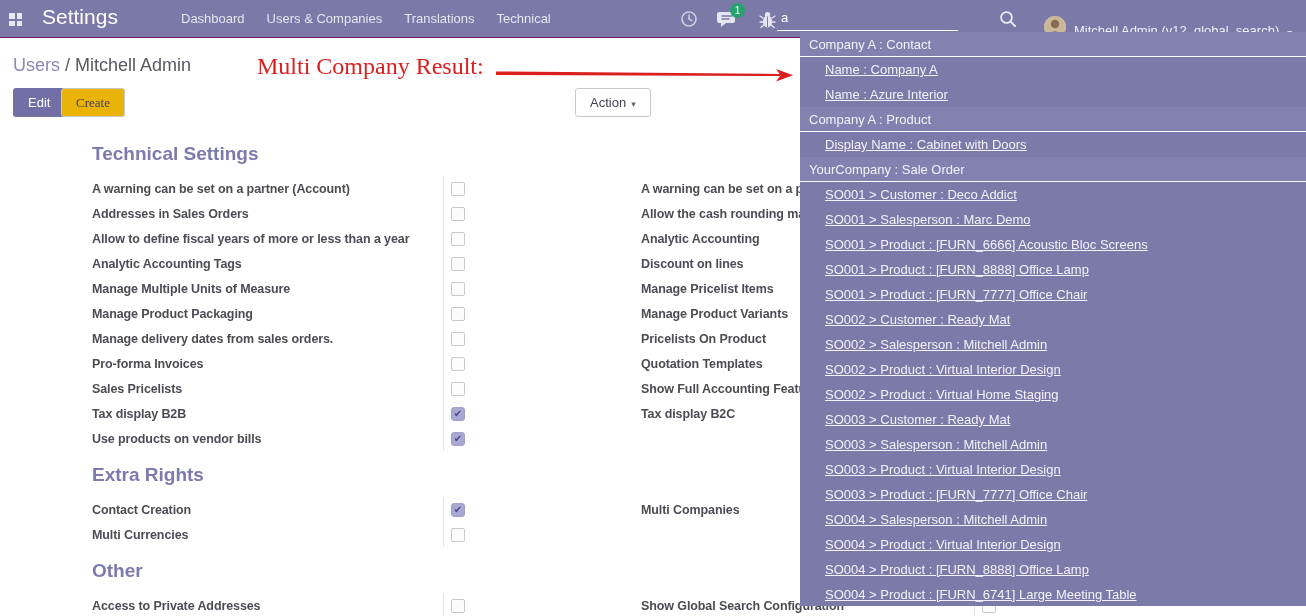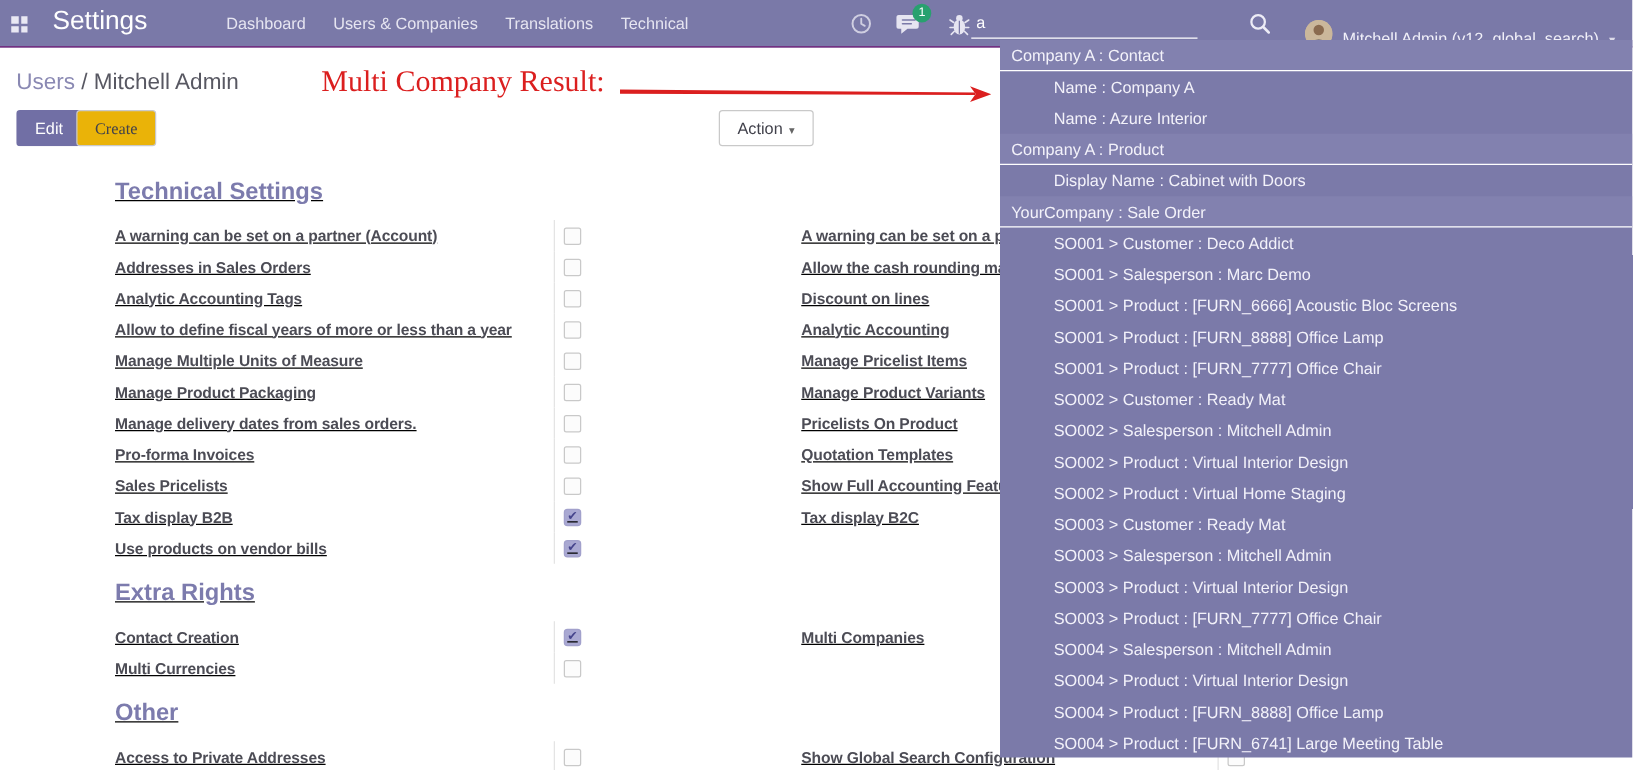--- a/index.html
+++ b/index.html
@@ -47,38 +47,38 @@
   .btn-action .caret { font-size:9px; color:#666; margin-left:5px; }
 
   
   .annotation-text { position:absolute; left:257px; top:53px;
     font-family:"Liberation Serif", serif; font-size:24px;
     color: var(--annotation_red, #db1f1f); white-space:nowrap; z-index:5; }
   .annotation-arrow { position:absolute; left:488px; top:58px; z-index:5; }
 
   
   .settings-form { position:absolute; left:92px; top:142px; width:920px; }
-  .section { margin:0;text-decoration:underline; }
+  .section { margin:0; }
   .section + .section { margin-top:12px; }
   .section-title { font-size:19px; font-weight:bold; color: var(--accent, #7c7bad);
     line-height:24px; margin-bottom:10px; }
   .srow { display:grid; grid-template-columns:351px 24px 174px 333px 24px; height:25px; align-items:center; }
   .slabel { font-size:12.5px; font-weight:bold; color:#4c4c55; white-space:nowrap; overflow:visible; letter-spacing:-0.1px; }
   .scb { border-left:1px solid #e4e4e4; height:25px; display:flex; align-items:center; padding-left:7px; }
   .cb { width:14px; height:14px; background:#fcfcfc; border:1px solid #c9c9c9; border-radius:2px;
     font-size:10px; line-height:12px; text-align:center; color:transparent; cursor:pointer; }
   .cb.checked { background: var(--checkbox_checked_bg, #a9a8d2); border-color:#a2a1cc;
     color:#45448c; border-radius:3px; }
 
   
   .gs-dropdown { position:absolute; left:800px; top:32px; width:506px; height:574px;
     background: var(--dropdown_bg, #7b7aa9); z-index:50; color:#f3f2fa; font-size:13px; overflow:hidden; }
   .gs-header { height:25px; line-height:25px; padding-left:9px; border-bottom:1px solid #fff;
     background:#8281af; white-space:nowrap; }
-  .gs-item { height:25px; line-height:25px; padding-left:43px; white-space:nowrap; cursor:pointer; }
+  .gs-item { height:25px; line-height:25px; padding-left:25px; white-space:nowrap; cursor:pointer;text-decoration:underline; }
 </style>
 </head>
 <body>
 
 <div class="navbar">
   <div class="apps-icon">
       <i></i>
       <i></i>
       <i></i>
       <i></i>
@@ -173,37 +173,37 @@
         <div class="scb">
           <div class="cb"></div>
         </div>
         <div></div>
         <div class="slabel">Allow the cash rounding management</div>
         <div class="scb">
           <div class="cb"></div>
         </div>
       </div>
       <div class="srow">
+        <div class="slabel">Allow to define fiscal years of more or less than a year</div>
+        <div class="scb">
+          <div class="cb"></div>
+        </div>
+        <div></div>
+        <div class="slabel">Analytic Accounting</div>
+        <div class="scb">
+          <div class="cb"></div>
+        </div>
+      </div>
+      <div class="srow">
         <div class="slabel">Analytic Accounting Tags</div>
         <div class="scb">
           <div class="cb"></div>
         </div>
         <div></div>
         <div class="slabel">Discount on lines</div>
-        <div class="scb">
-          <div class="cb"></div>
-        </div>
-      </div>
-      <div class="srow">
-        <div class="slabel">Allow to define fiscal years of more or less than a year</div>
-        <div class="scb">
-          <div class="cb"></div>
-        </div>
-        <div></div>
-        <div class="slabel">Analytic Accounting</div>
         <div class="scb">
           <div class="cb"></div>
         </div>
       </div>
       <div class="srow">
         <div class="slabel">Manage Multiple Units of Measure</div>
         <div class="scb">
           <div class="cb"></div>
         </div>
         <div></div>

